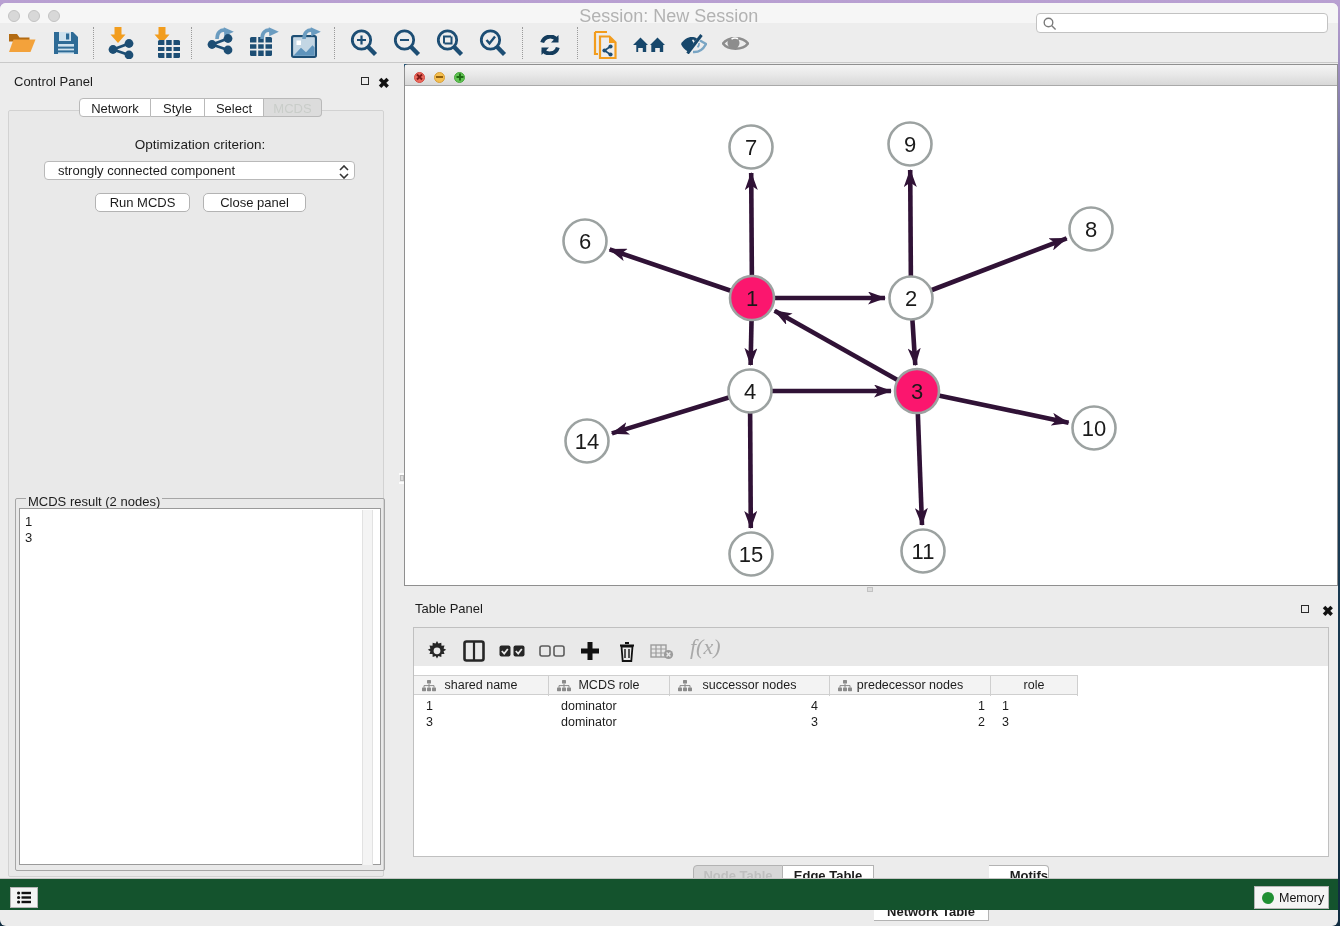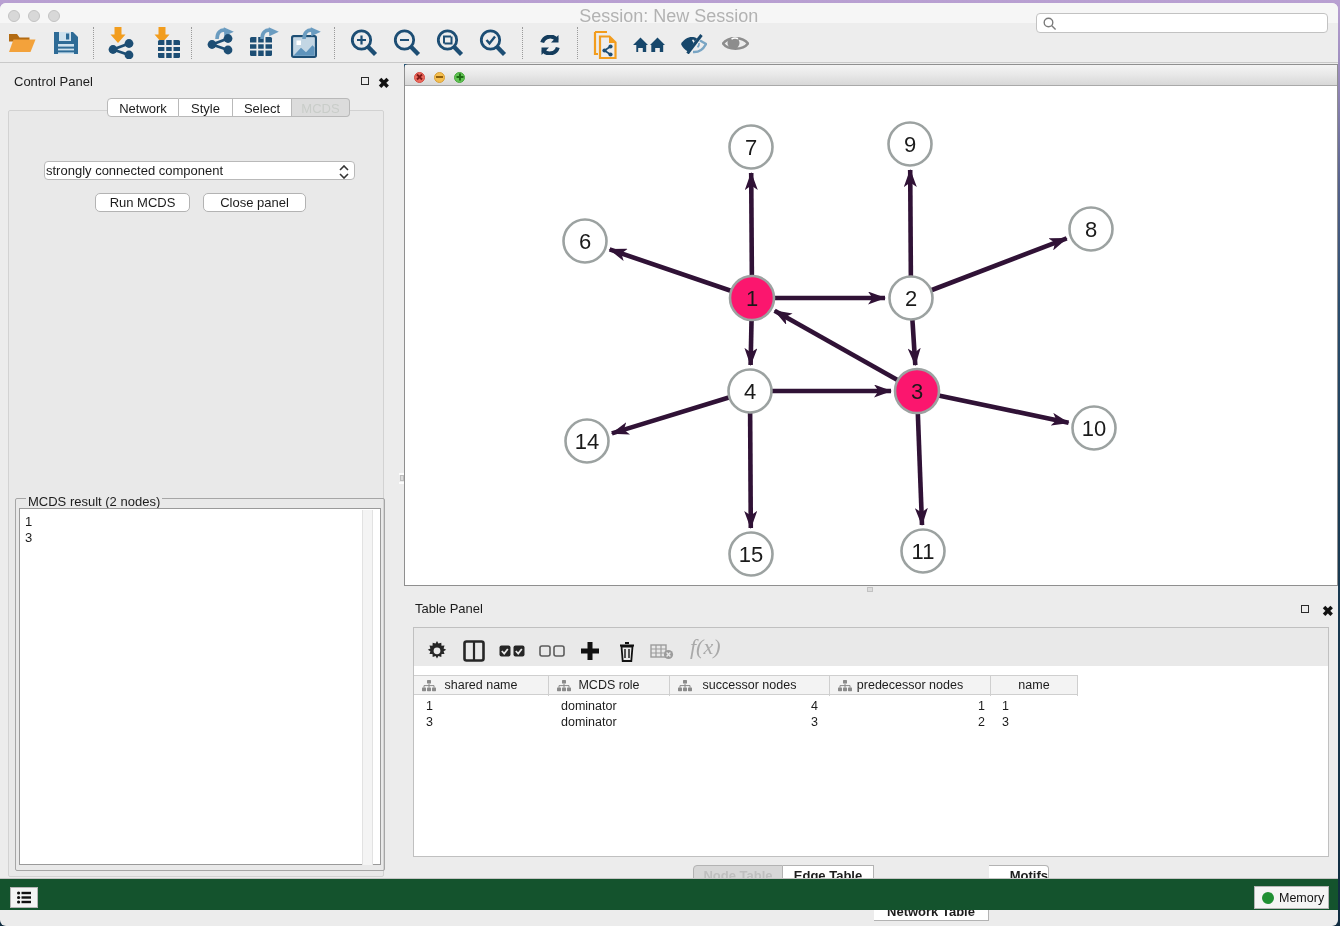--- a/index.html
+++ b/index.html
@@ -20,25 +20,25 @@
 .tb { position:absolute; top:5px; width:30px; height:30px; }
 .tbsep { position:absolute; top:4px; height:32px; width:0; border-left:1px dotted #9a9a9a; }
 .search { position:absolute; left:1036px; top:10px; width:292px; height:20px; background:#fff;
   border:1px solid #c2c2c2; border-radius:4px; }
 
 .cp-title { position:absolute; left:14px; top:71px; font-size:13px; color:#1c1c1c; }
 .cp-body { position:absolute; left:8px; top:107px; width:376px; height:767px;
   background:#e9e9e9; border:1px solid #d2d2d2; border-radius:2px; }
 .tabs1 { position:absolute; left:79px; top:95px; height:19px; }
 .tab { position:absolute; top:0; height:19px; font-size:13px; color:#1c1c1c; text-align:center;
-  line-height:19px; background:#fff; border:1px solid #b9b9b9;margin-left:28px; }
+  line-height:19px; background:#fff; border:1px solid #b9b9b9; }
 .tab.sel { background:#dcdcdc; color:#c9cdc9; }
 .opt-label { position:absolute; left:0; top:134px; width:400px; text-align:center; font-size:13.5px; color:#1c1c1c; }
 .dropdown { position:absolute; left:44px; top:158px; width:311px; height:19px; background:#fff;
-  border:1px solid #b9b9b9; border-radius:4px; font-size:13px; color:#1c1c1c; line-height:17px; padding-left:1px; }
+  border:1px solid #b9b9b9; border-radius:4px; font-size:13px; color:#1c1c1c; line-height:17px; padding-left:13px; }
 .btn { position:absolute; height:19px; background:#fff; border:1px solid #b3b3b3; border-radius:5px;
   font-size:13px; color:#1c1c1c; text-align:center; line-height:17px; }
 .groupbox { position:absolute; left:15px; top:495px; width:370px; height:373px;
   border:1px solid #a6a6a6; border-radius:2px; }
 .gb-legend { position:absolute; left:10px; top:-5px; background:#e9e9e9; padding:0 2px;
   font-size:13px; color:#1c1c1c; }
 .gb-white { position:absolute; left:3px; top:9px; width:362px; height:357px; background:#fff;
   border:1px solid #9a9a9a; font-size:13px; color:#1c1c1c; }
 .gb-scroll { position:absolute; right:7px; top:1px; width:11px; height:355px; background:#f4f4f4;
   border-left:1px solid #e2e2e2; border-right:1px solid #e2e2e2; }
@@ -217,20 +217,21 @@
   <div class="cp-title">Control Panel</div>
   <div class="float-ic" style="left:361px; top:74px;"></div>
   <div class="close-x" style="left:378px; top:72px;">✖</div>
   <div class="cp-body"></div>
   <div class="tabs1">
     <div class="tab" style="left:0; width:72px; border-radius:4px 0 0 4px;">Network</div>
     <div class="tab" style="left:72px; width:54px; border-left:none;">Style</div>
     <div class="tab" style="left:126px; width:59px; border-left:none;">Select</div>
     <div class="tab sel" style="left:185px; width:58px; border-left:none; border-radius:0 4px 4px 0;">MCDS</div>
   </div>
+  <div class="opt-label">Optimization criterion:</div>
   <div class="dropdown">strongly connected component<svg width="12" height="14" viewBox="0 0 12 14" style="position:absolute; right:4px; top:2.5px;">
         <path d="M2 5 L6 1 L10 5" fill="none" stroke="#333" stroke-width="1.6"></path>
         <path d="M2 9 L6 13 L10 9" fill="none" stroke="#333" stroke-width="1.6"></path>
       </svg></div>
   <div class="btn" style="left:95px; top:190px; width:95px;">Run MCDS</div>
   <div class="btn" style="left:203px; top:190px; width:103px;">Close panel</div>
   <div class="groupbox">
     <div class="gb-legend">MCDS result (2 nodes)</div>
     <div class="gb-white">
       <div style="position:absolute; left:5px; top:4.5px;">1</div>
@@ -364,21 +365,21 @@
           </svg>shared name</div>
       <div class="th-cell" style="left:135px; width:121px;"><svg class="site" viewBox="0 0 14 12">
             <use href="#sitemap"></use>
           </svg>MCDS role</div>
       <div class="th-cell" style="left:256px; width:160px;"><svg class="site" viewBox="0 0 14 12">
             <use href="#sitemap"></use>
           </svg>successor nodes</div>
       <div class="th-cell" style="left:416px; width:161px;"><svg class="site" viewBox="0 0 14 12">
             <use href="#sitemap"></use>
           </svg>predecessor nodes</div>
-      <div class="th-cell" style="left:577px; width:87px;">name</div>
+      <div class="th-cell" style="left:577px; width:87px;">role</div>
     </div>
     <svg width="0" height="0" style="position:absolute;">
       <defs>
         <g id="sitemap" fill="#8a8a8a">
           <rect x="5" y="0" width="4" height="3.6" rx="0.6"></rect>
           <rect x="0" y="7.6" width="4" height="3.6" rx="0.6"></rect>
           <rect x="5" y="7.6" width="4" height="3.6" rx="0.6"></rect>
           <rect x="10" y="7.6" width="4" height="3.6" rx="0.6"></rect>
           <path d="M7 3.6 v2 M2 7.6 v-2 h10 v2 M7 5.6 v2" fill="none" stroke="#8a8a8a" stroke-width="1"></path>
         </g>

